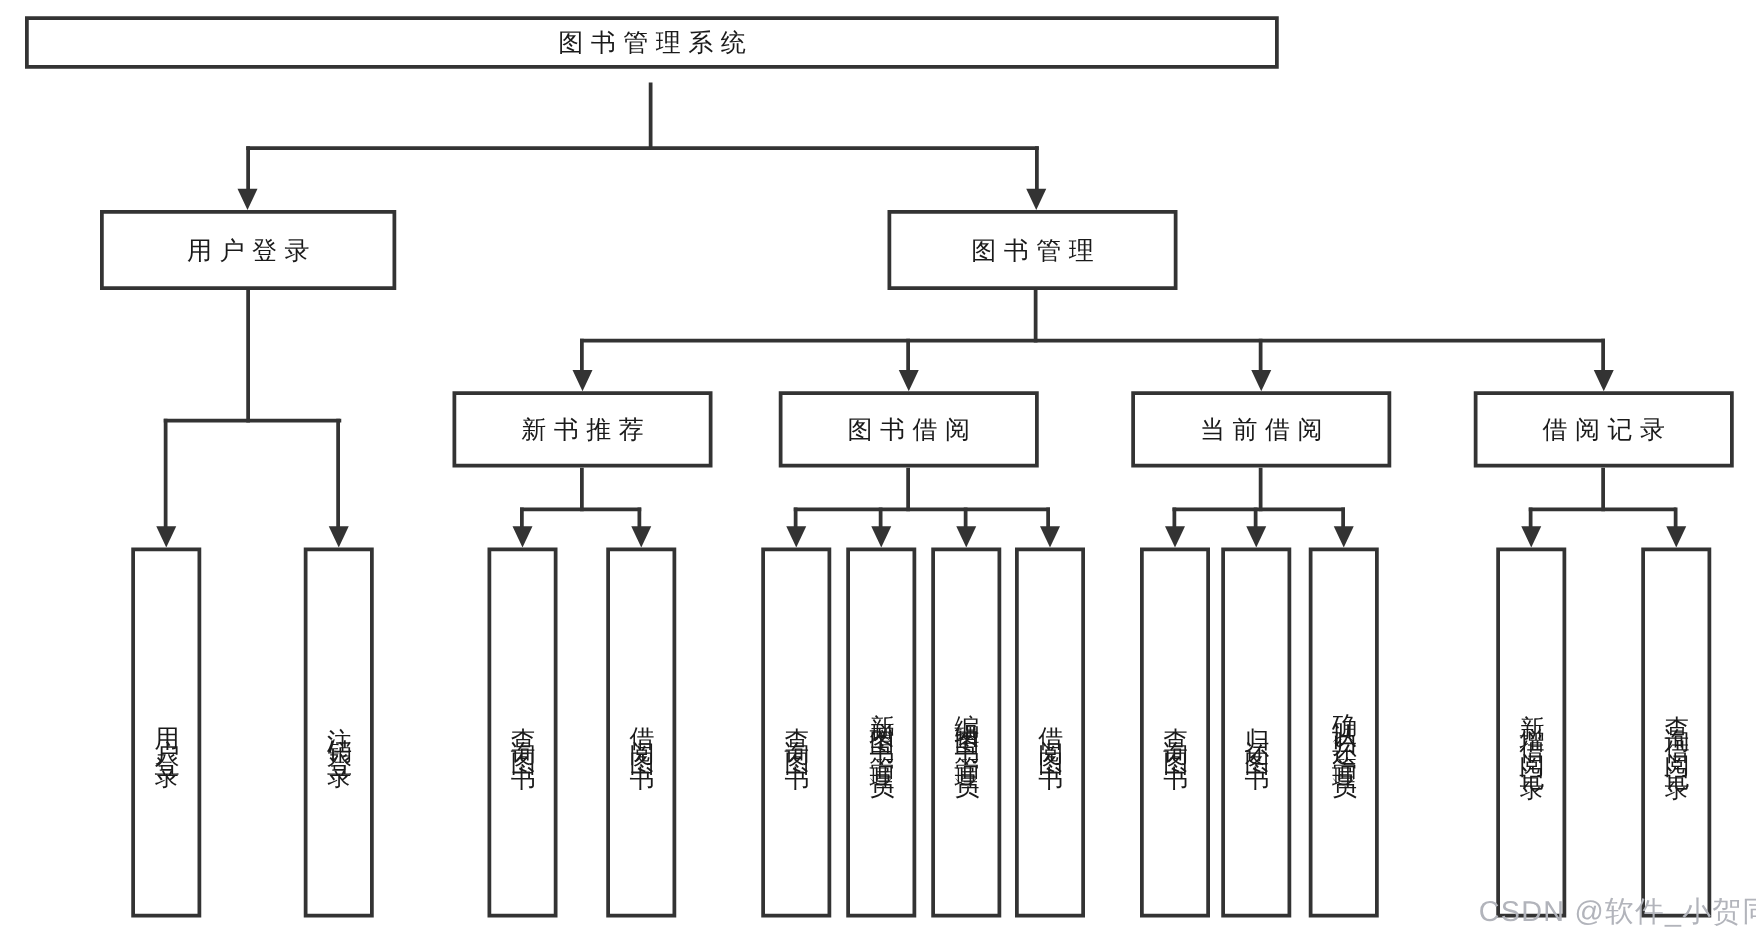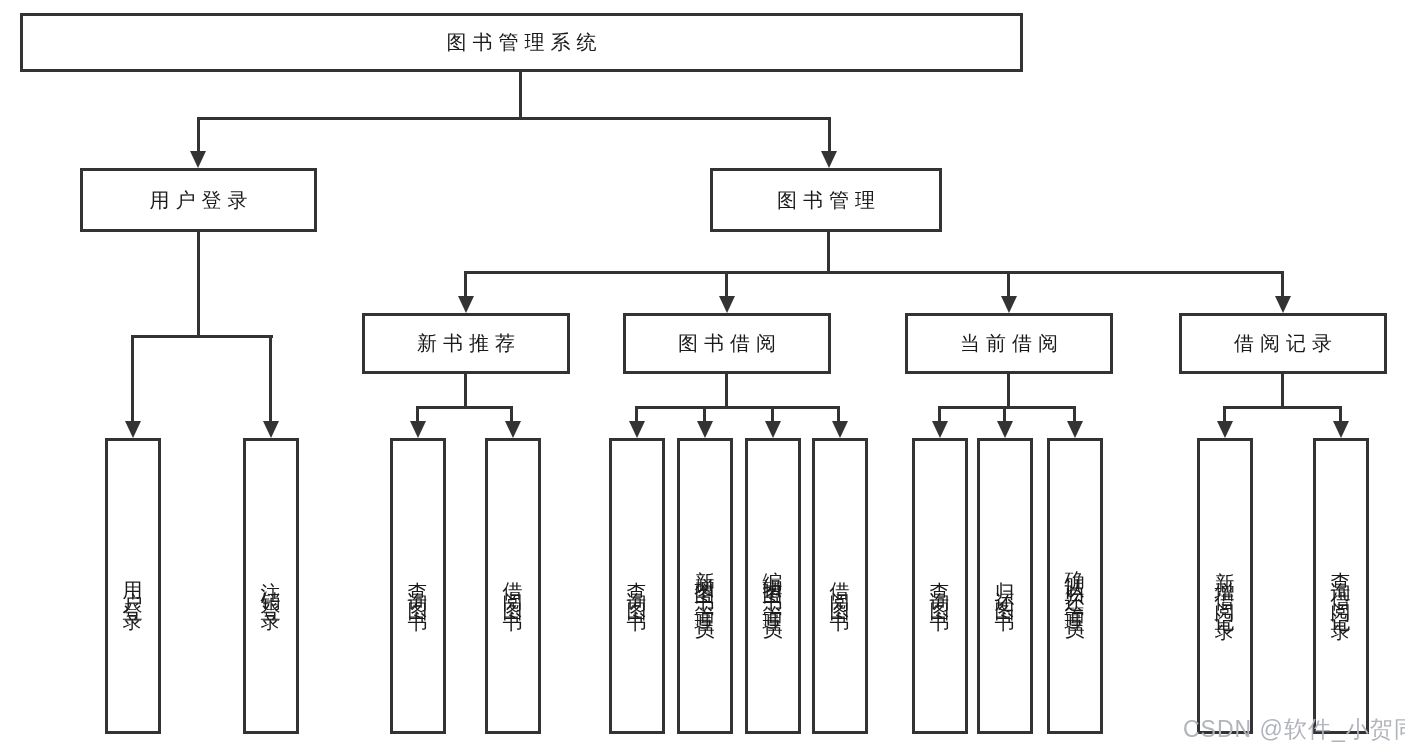--- a/index.html
+++ b/index.html
@@ -125,21 +125,21 @@
   <div class="vline" style="left:1073px;top:406px;height:19px"></div>
   <div class="arrow" style="left:1067px;top:421px"></div>
 
   <div class="vline" style="left:1281px;top:374px;height:35px"></div>
   <div class="hline" style="left:1223px;top:406px;width:118px"></div>
   <div class="vline" style="left:1223px;top:406px;height:19px"></div>
   <div class="arrow" style="left:1217px;top:421px"></div>
   <div class="vline" style="left:1339px;top:406px;height:19px"></div>
   <div class="arrow" style="left:1333px;top:421px"></div>
 
-  <div class="node" style="left:20px;top:13px;width:1003px;height:59px">
+  <div class="node" style="left:20px;top:13px;width:1003px;height:42px">
     <span class="hlabel">图书管理系统</span>
   </div>
 
   <div class="node" style="left:80px;top:168px;width:237px;height:64px">
     <span class="hlabel">用户登录</span>
   </div>
   <div class="node" style="left:710px;top:168px;width:232px;height:64px">
     <span class="hlabel">图书管理</span>
   </div>
 

